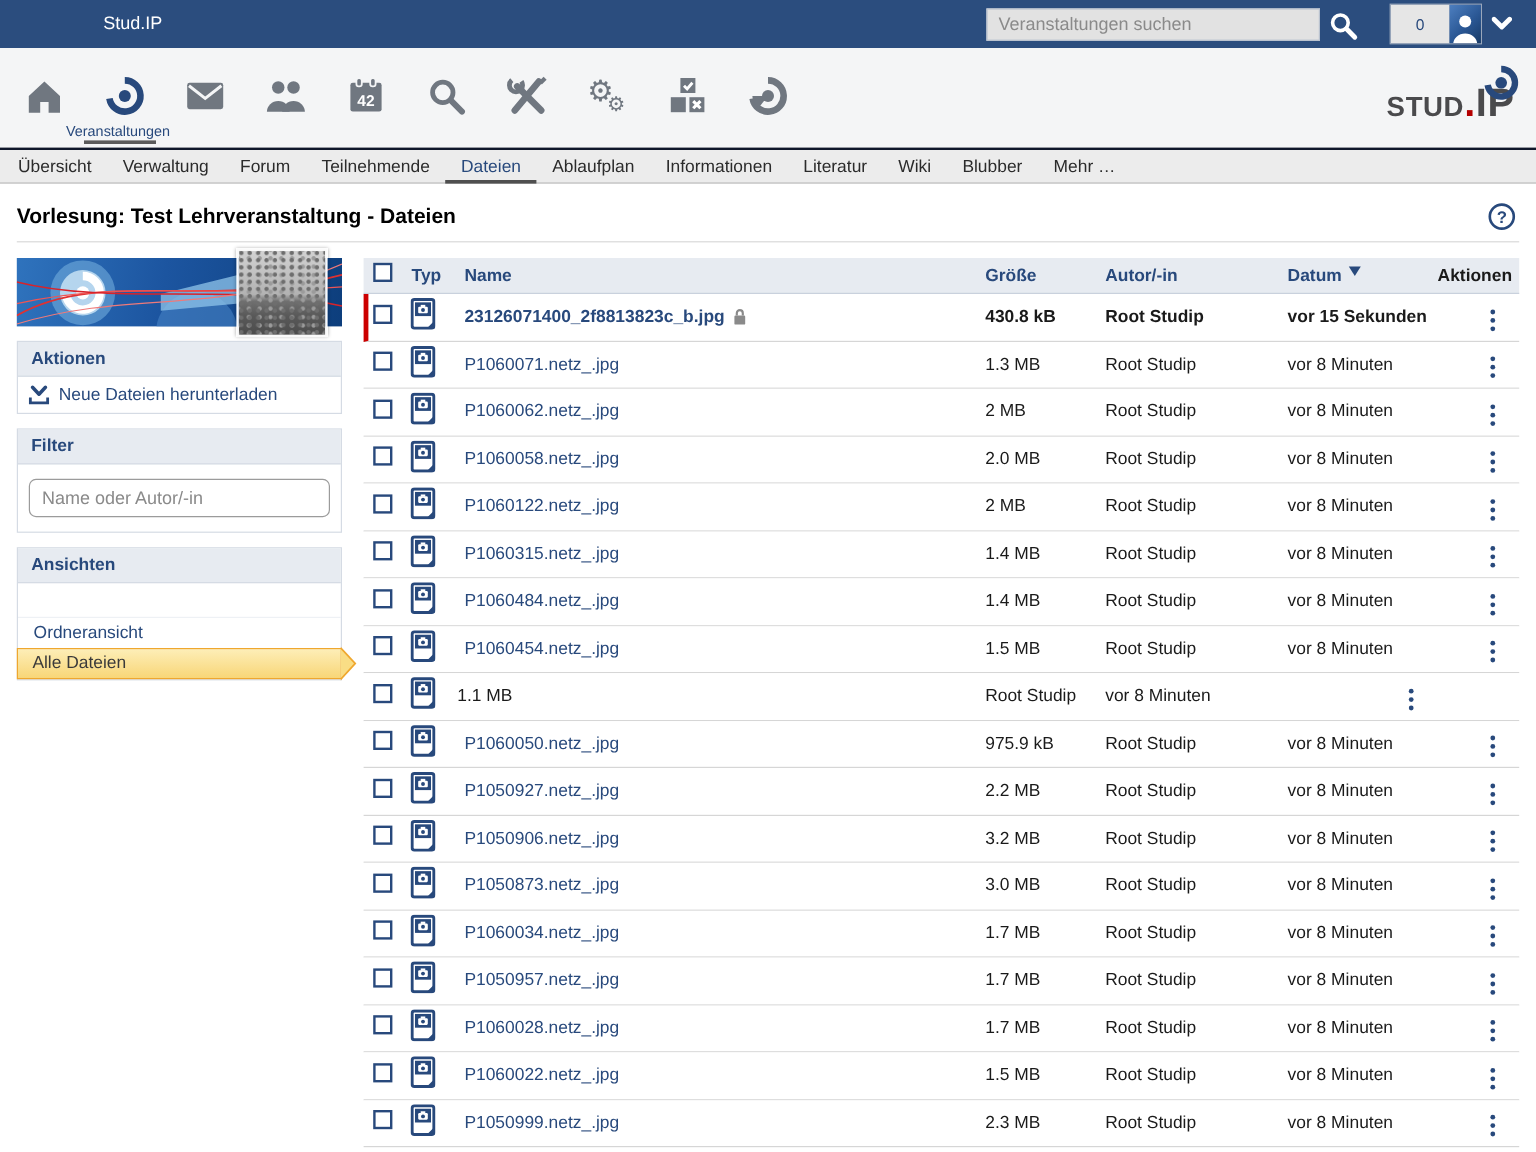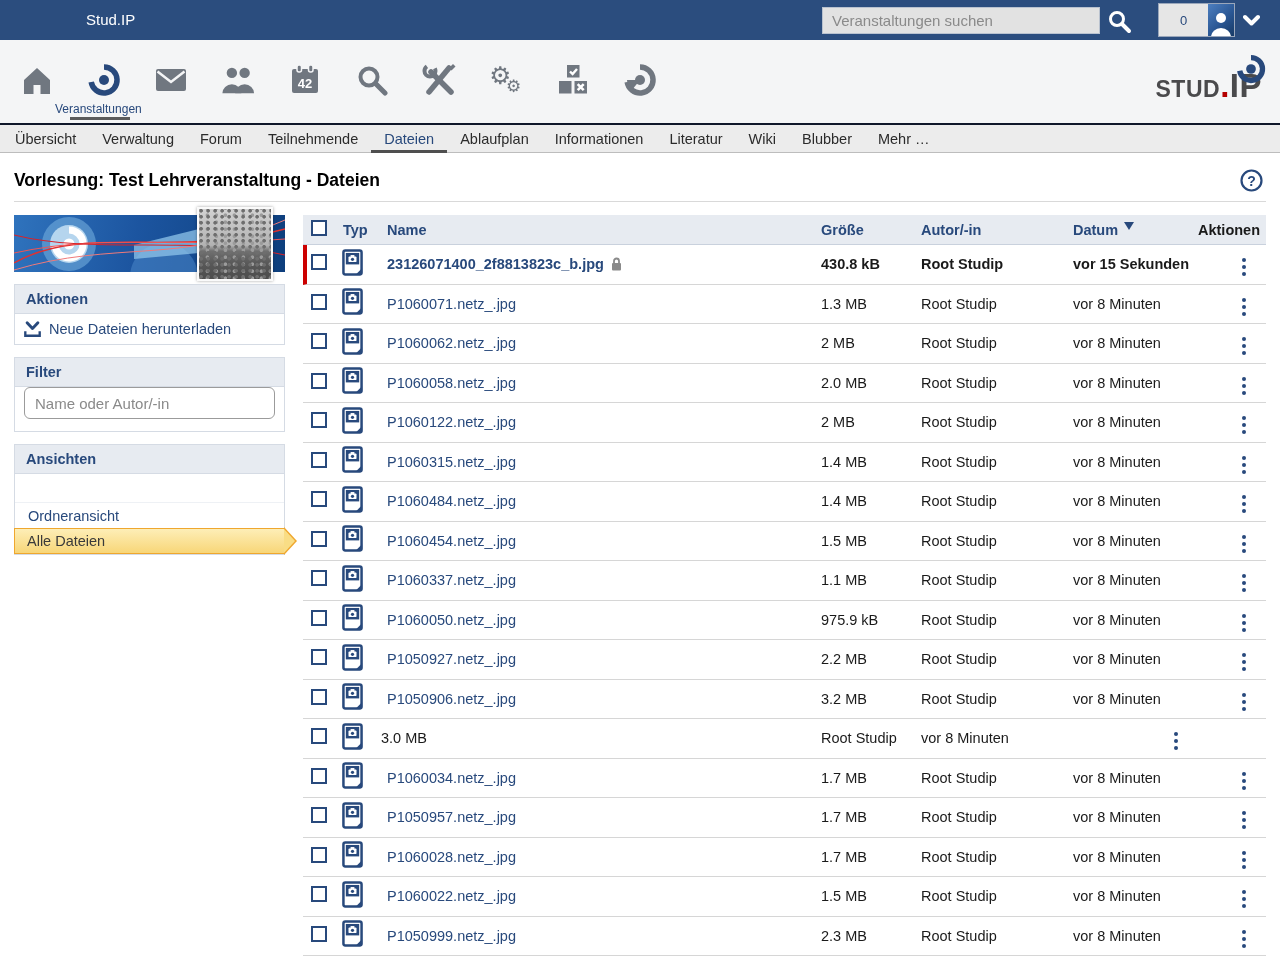--- a/index.html
+++ b/index.html
@@ -60,21 +60,21 @@
     background:
       radial-gradient(circle at 30% 30%, #6e6e6e 1.4px, transparent 2.2px) 0 0/7px 6px,
       radial-gradient(circle at 60% 60%, #9b9b9b 1.4px, transparent 2.2px) 3px 2px/9px 7px,
       linear-gradient(180deg,#d2d2d2 0%,#b2b2b2 52%,#707070 60%,#585858 78%,#4c4c4c 100%); }
   .widget { margin-top:12px; width:271px; border:1px solid #d5dbe4; background:#fff; position:relative; }
   .widget-header { background:#e7ebf1; color:#28497c; font-weight:bold; font-size:14.5px;
     padding:6px 11px; border-bottom:1px solid #d5dbe4; }
   .widget.actions { margin-top:12px; }
   .action-link { display:flex; align-items:center; gap:7px; padding:6px 8px; color:#28497c;
     font-size:14.5px; cursor:pointer; }
-  .filter-body { padding:0 9px 12px; }
+  .filter-body { padding:12px 9px 12px; }
   .filter-input { width:100%; height:32px; border:1px solid #9b9b9b; border-radius:6px;
     font-size:15px; padding:0 10px; color:#333; font-family:"Liberation Sans",sans-serif; }
   .filter-input::placeholder { color:#8a8a8a; }
   .view-item { position:relative; height:26px; display:flex; align-items:center; padding-left:13px;
     font-size:14.5px; color:#28497c; cursor:pointer; border-top:1px solid #eef1f5;margin-top:28px; }
   .view-item.selected { background:linear-gradient(180deg,#fdeeb7 0%,#f8d678 100%);
     border:1px solid #efa72e; margin:0 -1px; padding-left:12px; color:#3a3a3a; }
   .view-item.selected::before { content:""; position:absolute; right:-13px; top:50%; transform:translateY(-50%);
     border-top:14px solid transparent; border-bottom:14px solid transparent; border-left:13px solid #efa72e; }
   .view-item.selected::after { content:""; position:absolute; right:-11px; top:50%; transform:translateY(-50%);
@@ -547,24 +547,20 @@
     <span style="padding-left:5px;">
       <svg width="21" height="27" viewBox="0 0 22 28">
         <rect x="1.5" y="1.5" width="19" height="25" rx="2" fill="#fff" stroke="#28497c" stroke-width="2.6"></rect>
         <rect x="4" y="4" width="14" height="12" fill="#28497c"></rect>
         <rect x="6.8" y="7.8" width="8.4" height="5.8" rx="1" fill="#fff"></rect>
         <rect x="9" y="6.2" width="4" height="2" fill="#fff"></rect>
         <circle cx="11" cy="10.7" r="1.7" fill="#28497c"></circle>
         <path d="M14 27 L21 27 L21 20 Z" fill="#28497c"></path>
       </svg>
     </span>
-    <span class="namecell">
-      <a class="filename">P1060337.netz_.jpg</a>
-
-    </span>
     <span class="cell size-cell">1.1 MB</span>
     <span class="cell author-cell">Root Studip</span>
     <span class="cell date-cell">vor 8 Minuten</span>
     <span class="actions-cell">
       <span class="kebab">
             <i></i>
             <i></i>
             <i></i>
           </span>
     </span>
@@ -655,20 +651,24 @@
     <span style="padding-left:5px;">
       <svg width="21" height="27" viewBox="0 0 22 28">
         <rect x="1.5" y="1.5" width="19" height="25" rx="2" fill="#fff" stroke="#28497c" stroke-width="2.6"></rect>
         <rect x="4" y="4" width="14" height="12" fill="#28497c"></rect>
         <rect x="6.8" y="7.8" width="8.4" height="5.8" rx="1" fill="#fff"></rect>
         <rect x="9" y="6.2" width="4" height="2" fill="#fff"></rect>
         <circle cx="11" cy="10.7" r="1.7" fill="#28497c"></circle>
         <path d="M14 27 L21 27 L21 20 Z" fill="#28497c"></path>
       </svg>
     </span>
+    <span class="namecell">
+      <a class="filename">P1050873.netz_.jpg</a>
+
+    </span>
     <span class="cell size-cell">3.0 MB</span>
     <span class="cell author-cell">Root Studip</span>
     <span class="cell date-cell">vor 8 Minuten</span>
     <span class="actions-cell">
       <span class="kebab">
             <i></i>
             <i></i>
             <i></i>
           </span>
     </span>

